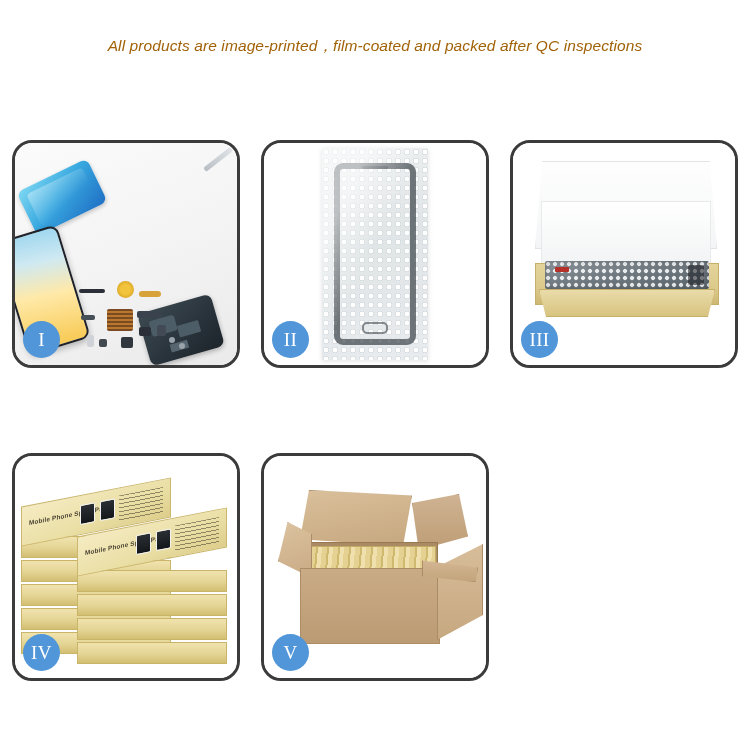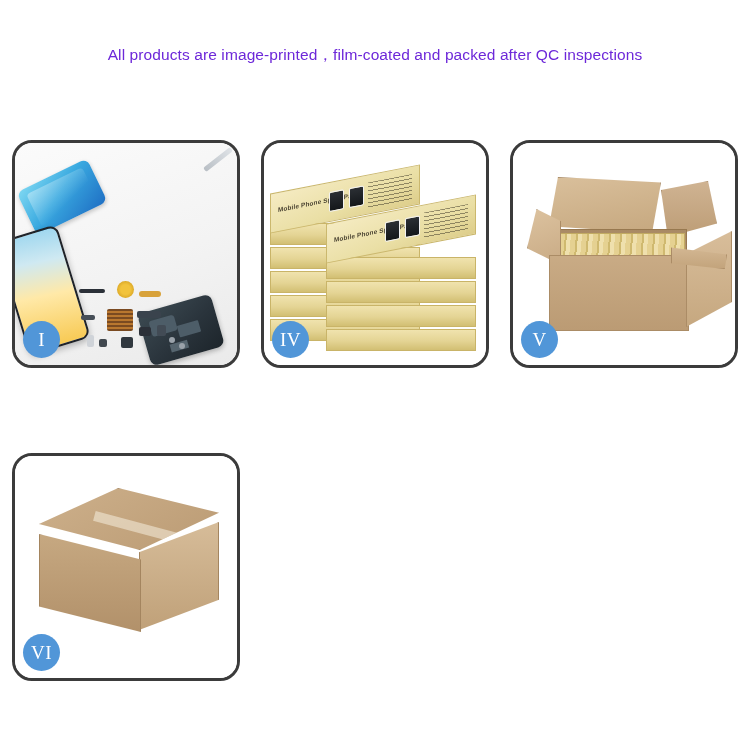--- a/index.html
+++ b/index.html
@@ -25,25 +25,26 @@
     font-weight: 400;
     letter-spacing: 1.2px;
     color: #111111;
     line-height: 40px;
     white-space: nowrap;
   }
   .subtitle {
     font-family: "Liberation Sans", sans-serif;
     font-size: 15.5px;
     font-weight: 400;
-    color: #6d28d9;
+    color: #a16207;
     letter-spacing: 0.1px;
-    margin-top: 9px;
+    margin-top: 0;
     line-height: 20px;
     white-space: nowrap;
+    font-style: italic;
   }
 
   
   .grid {
     position: absolute;
     left: 12px;
     top: 140px;
     width: 726px;
     display: grid;
     grid-template-columns: repeat(3, 228px);
@@ -371,21 +372,42 @@
         <div class="pt s1"></div>
         <div class="pt s2"></div>
         <div class="pt s3"></div>
         <div class="pt s4"></div>
         <div class="pt s5"></div>
       </div>
     </div>
     <div class="badge">I</div>
   </div>
 
-
+  <div class="panel">
+    <div class="panel-stage bubble-scene">
+      <div class="bubble-sheet">
+        <div class="screen-outline"></div>
+        <div class="bubble-gloss"></div>
+      </div>
+    </div>
+    <div class="badge">II</div>
+  </div>
+
+  <div class="panel">
+    <div class="panel-stage box3-scene">
+      <div class="box3-lid-back"></div>
+      <div class="box3-foam"></div>
+      <div class="box3-tray"></div>
+      <div class="box3-screen">
+        <div class="box3-screen-label"></div>
+      </div>
+      <div class="box3-tray-front"></div>
+    </div>
+    <div class="badge">III</div>
+  </div>
 
   <div class="panel">
     <div class="panel-stage stack-scene">
 
       <div class="sbox" style="left:6px;  top:176px;"></div>
       <div class="sbox" style="left:6px;  top:152px;"></div>
       <div class="sbox" style="left:6px;  top:128px;"></div>
       <div class="sbox" style="left:6px;  top:104px;"></div>
       <div class="sbox" style="left:6px;  top:80px;"></div>
 
@@ -417,27 +439,14 @@
       <div class="c5-inner-back"></div>
       <div class="c5-contents"></div>
       <div class="c5-flap-left"></div>
       <div class="c5-body"></div>
       <div class="c5-right"></div>
       <div class="c5-flap-front"></div>
     </div>
     <div class="badge">V</div>
   </div>
 
-  <div class="panel">
-    <div class="panel-stage sealed-scene">
-      <div class="c6-top">
-        <div class="c6-seam"></div>
-      </div>
-      <div class="c6-right"></div>
-      <div class="c6-front">
-        <div class="c6-tape"></div>
-        <div class="c6-tape2"></div>
-      </div>
-    </div>
-    <div class="badge">VI</div>
-  </div>
 
 </div>
 
 </body></html>

